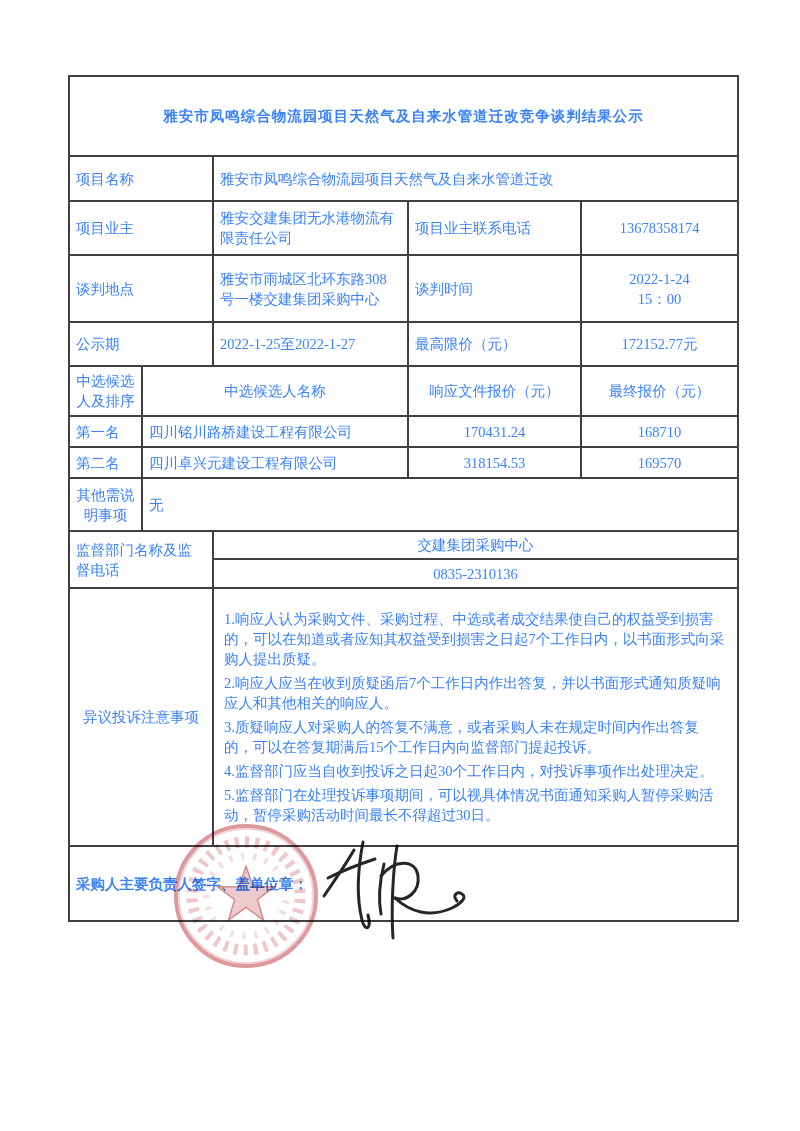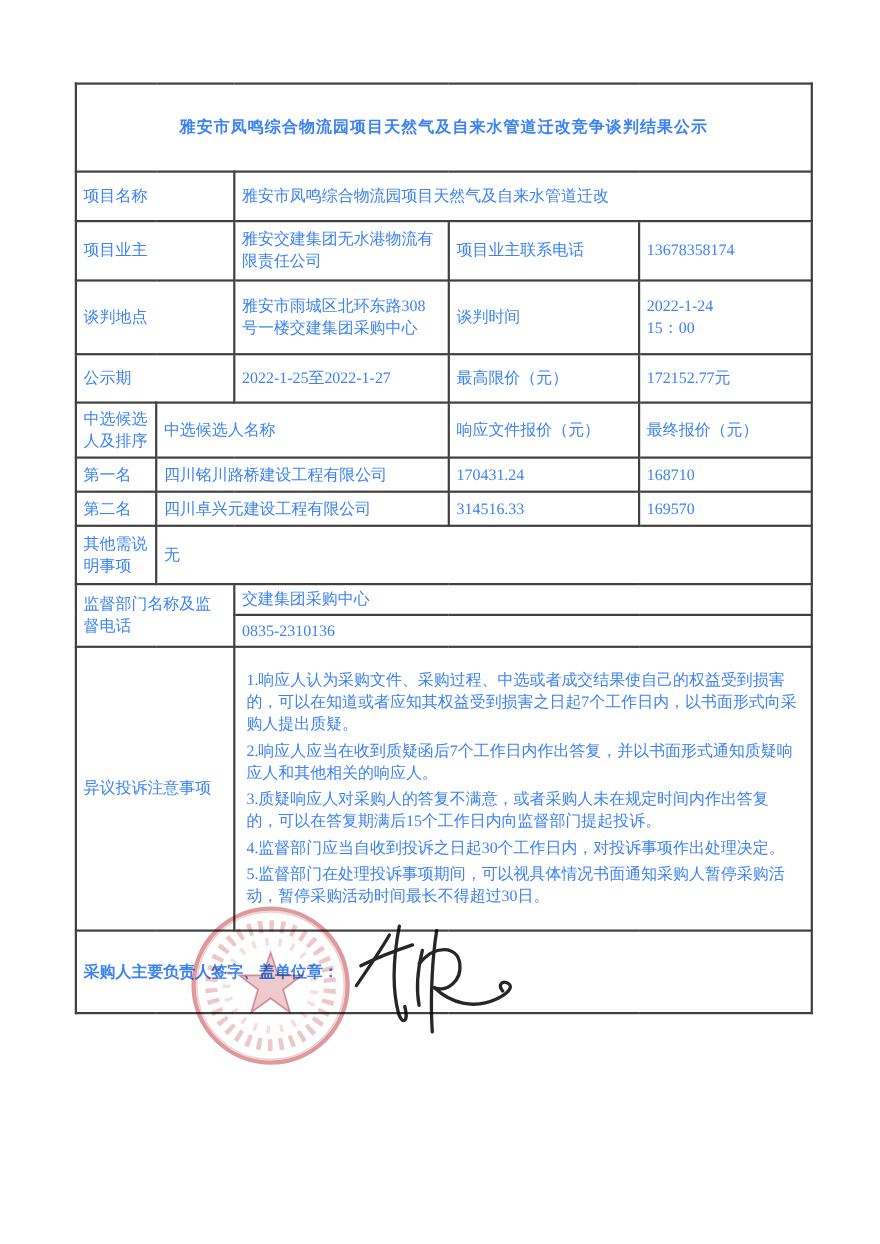--- a/index.html
+++ b/index.html
@@ -15,21 +15,21 @@
   table.doc td {
     border:2px solid #404040; vertical-align:middle;
     font-size:14.5px; line-height:1.38; padding:3px 6px; color:#3b82f6;
     overflow:hidden; word-break:break-all;
   }
   td.title-cell {
     text-align:center; font-weight:bold; font-size:26px;
     line-height:1.5; letter-spacing:1px; padding:8px 30px; color:#111;
   }
   td.lbl { padding-left:7px; }
-  td.ctr { text-align:left; padding-left:3px; padding-right:3px;margin-top:32px; }
+  td.ctr { text-align:center; padding-left:3px; padding-right:3px;margin-top:32px; }
   td.val { padding-left:8px; }
   td.objection-body { padding:10px 12px 10px 12px; line-height:1.48; vertical-align:middle; }
   td.objection-body p { margin:4px; }
   td.sign-row { font-size:15px; padding-left:8px;font-weight:bold; }
   .overlay { position:absolute; mix-blend-mode:multiply; pointer-events:none; }
   .two-line { line-height:1.5; }
 </style>
 </head>
 <body>
 
@@ -88,21 +88,21 @@
     <tr style="height:31px">
       <td class="lbl">第一名</td>
       <td colspan="2" class="val">四川铭川路桥建设工程有限公司</td>
       <td class="ctr">170431.24</td>
       <td class="ctr">168710</td>
     </tr>
 
     <tr style="height:31px">
       <td class="lbl">第二名</td>
       <td colspan="2" class="val">四川卓兴元建设工程有限公司</td>
-      <td class="ctr">314516.33</td>
+      <td class="ctr">318154.53</td>
       <td class="ctr">169570</td>
     </tr>
 
     <tr style="height:53px">
       <td class="ctr">其他需说明事项</td>
       <td colspan="4" class="val">无</td>
     </tr>
 
     <tr style="height:28px">
       <td colspan="2" rowspan="2" class="lbl">监督部门名称及监督电话</td>

